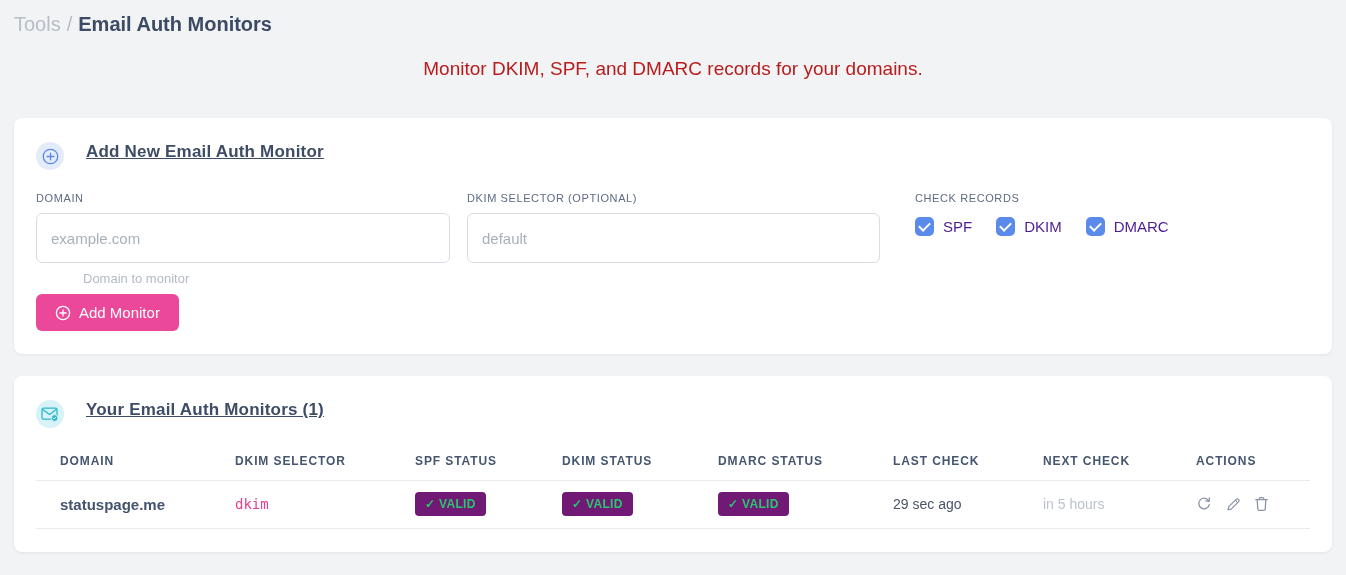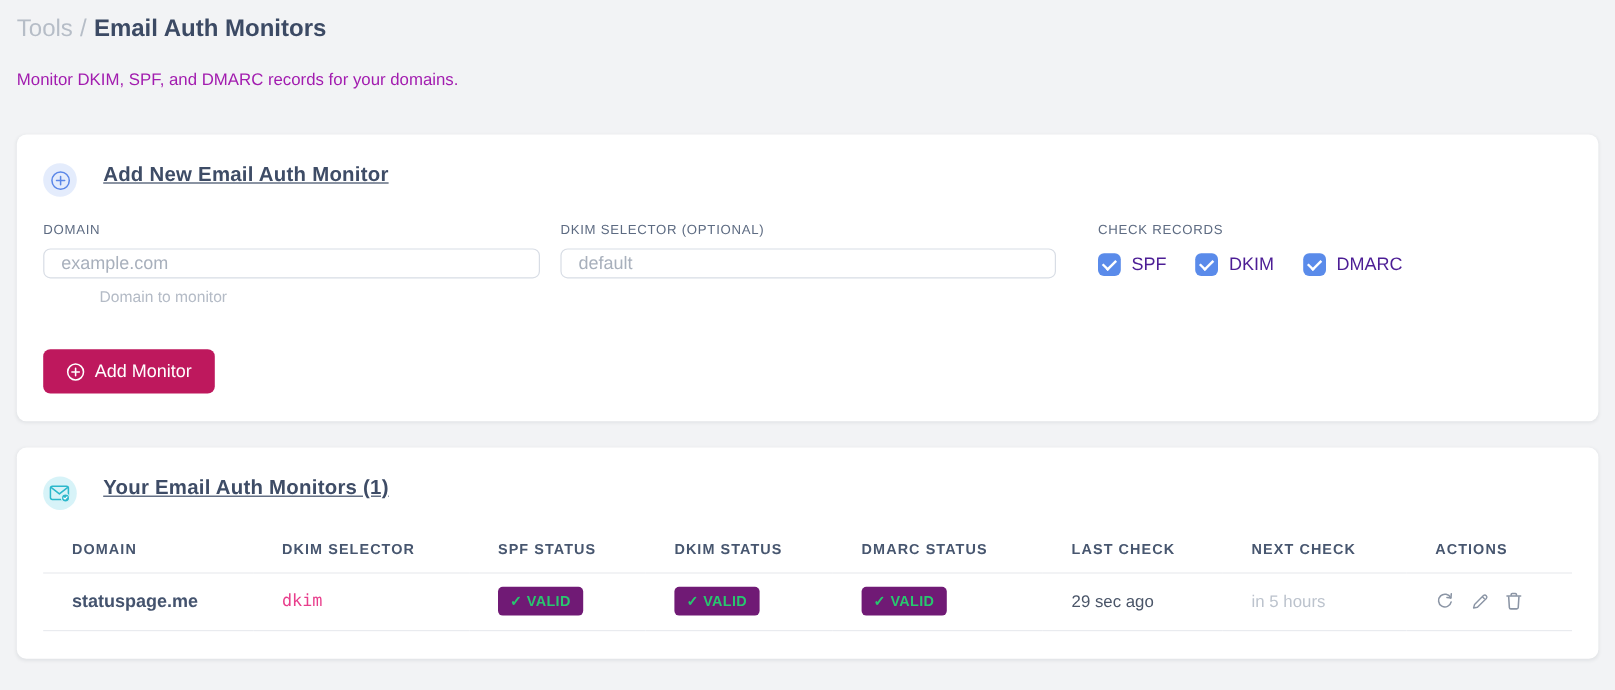--- a/index.html
+++ b/index.html
@@ -10,21 +10,21 @@
     overflow: hidden;
     color: #3e4c66;
   }
   .page { padding: 10px 14px 0 14px; }
 
   
   .breadcrumb { font-size: 20px; line-height: 28px; }
   .breadcrumb .crumb-muted { color: #b6bdc7; font-weight: 400; cursor: pointer; }
   .breadcrumb .crumb-sep { color: #b6bdc7; font-weight: 400; margin: 0 6px; }
   .breadcrumb .crumb-current { color: #3c4a64; font-weight: 700; }
-  .page-subtitle { margin-top: 20px; font-size: 14px; color: #a21caf; }
+  .page-subtitle { margin-top: 20px; font-size: 19px; color: #b91c1c; text-align: center; }
 
   
   .card {
     background: #ffffff;
     border-radius: 8px;
     box-shadow: 0 1px 3px rgba(40,50,70,0.08);
     padding: 24px 22px 23px 22px;
   }
   .card-add { margin-top: 38px; }
   .card-list { margin-top: 22px; }
@@ -43,21 +43,21 @@
   .form-row { display: flex; gap: 17px; margin-top: 22px; }
   .form-col-domain { width: 414px; }
   .form-col-selector { width: 413px; }
   .form-col-checks { flex: 1; padding-left: 18px; }
 
   .field-label {
     font-size: 11px; font-weight: 500; color: #5d6b82;
     letter-spacing: 0.6px; margin-bottom: 9px; display: block;
   }
   .text-input {
-    width: 100%; height: 25px;
+    width: 100%; height: 50px;
     border: 1px solid #d8dde5; border-radius: 6px;
     padding: 0 14px; font-size: 15px;
     font-family: "Liberation Sans", sans-serif;
     color: #0369a1; background: #fff; outline: none;
   }
   .text-input::placeholder { color: #a8b0bc; }
   .field-helper { margin-top: 8px; font-size: 13px; color: #b4bbc6; margin-left: 47px; }
 
   .checks-row { display: flex; align-items: center; gap: 24px; margin-top: 13px; }
   .check-item { display: flex; align-items: center; gap: 9px; cursor: pointer; }
@@ -67,24 +67,24 @@
     display: flex; align-items: center; justify-content: center;
   }
   .checkbox::after {
     content: ""; width: 9px; height: 5px;
     border-left: 2px solid #fff; border-bottom: 2px solid #fff;
     transform: rotate(-45deg); margin-top: -2px;
   }
   .check-label { font-size: 15px; color: #4c1d95; }
 
   .btn-primary {
-    margin-top: 36px;
+    margin-top: 8px;
     display: inline-flex; align-items: center; gap: 8px;
     height: 37px; padding: 0 19px;
-    background: #be185d; color: #ffffff;
+    background: #ec4899; color: #ffffff;
     border: none; border-radius: 6px;
     font-size: 15px; font-family: "Liberation Sans", sans-serif;
     cursor: pointer;
   }
 
   
   .monitor-table { width: 100%; border-collapse: collapse; table-layout: fixed; margin-top: 14px; }
   .monitor-table th {
     height: 38px; text-align: left; vertical-align: middle;
     padding: 0 0 0 24px;

